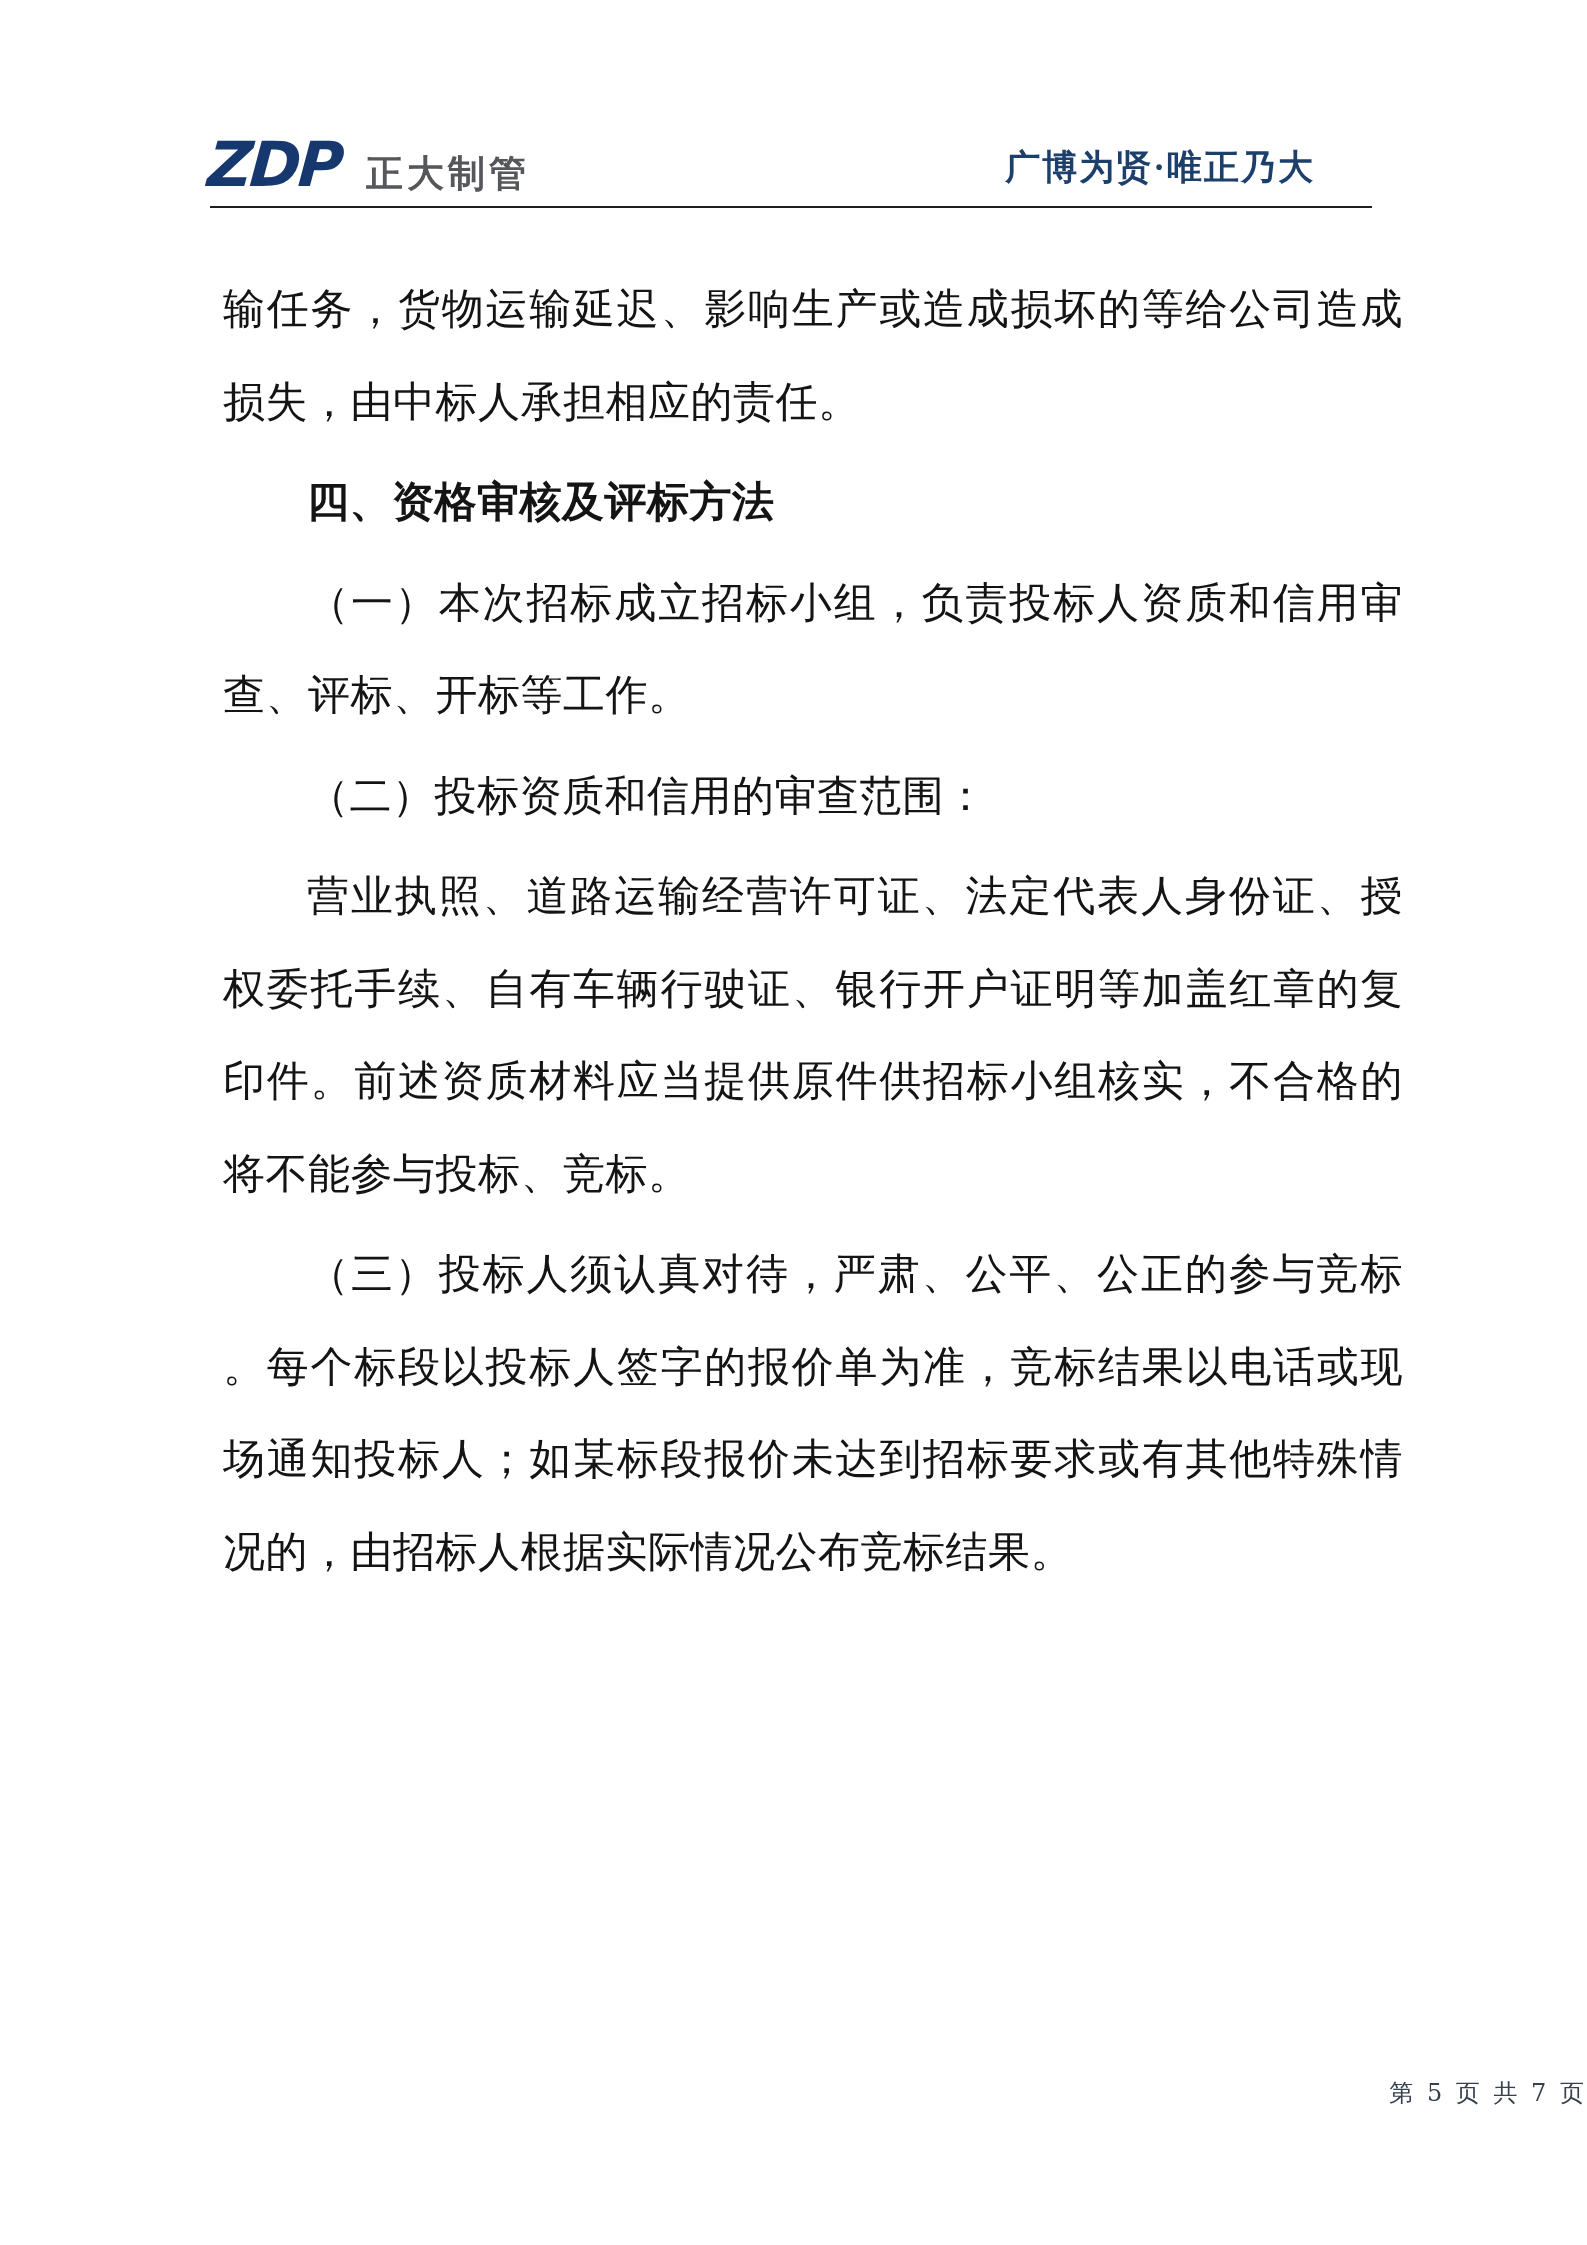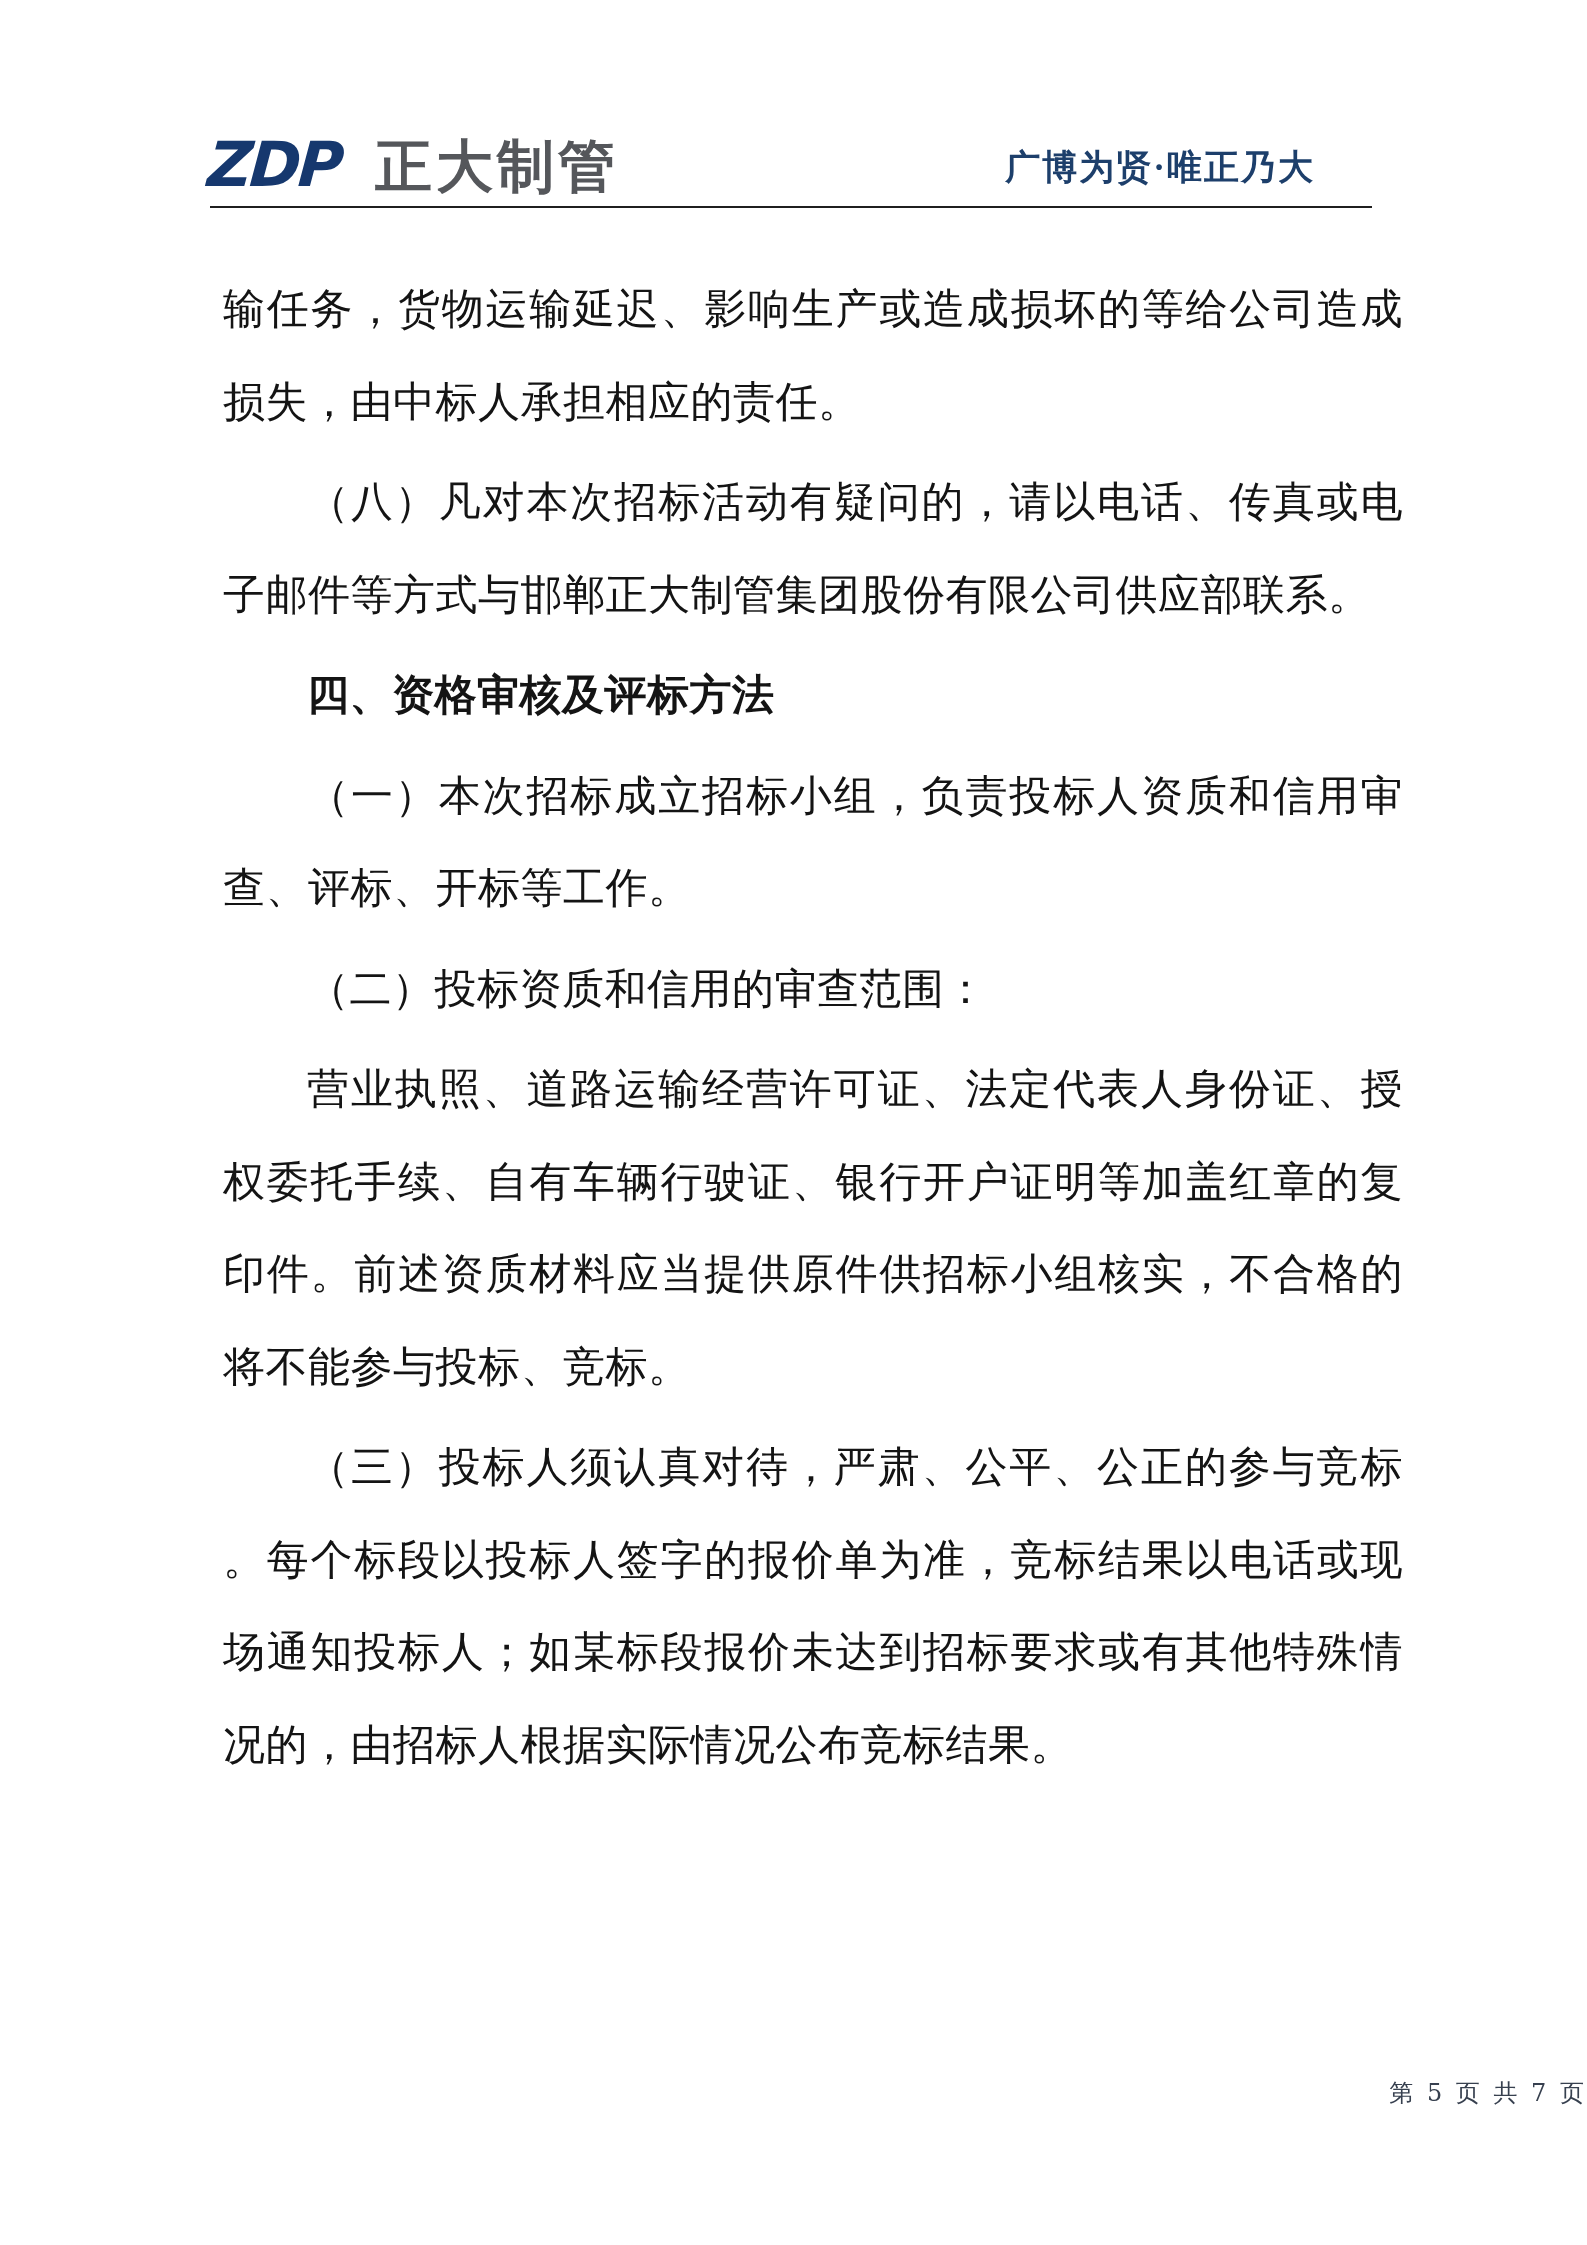--- a/index.html
+++ b/index.html
@@ -30,25 +30,25 @@
     font-size: 62px;
     line-height: 1;
     letter-spacing: -3px;
     color: #16386e;
     transform: skewX(-4deg);
     display: inline-block;
   }
   .logo-cn {
     font-family: "DejaVu Sans", sans-serif;
     font-weight: 700;
-    font-size: 57px;
+    font-size: 37px;
     line-height: 1;
     letter-spacing: 4px;
     color: #55575b;
-    margin-left: 34px;
+    margin-left: 25px;
     display: inline-block;
   }
   .slogan {
     position: absolute;
     top: 150px;
     left: 995px;
     width: 320px;
     text-align: right;
     font-family: Liberation Serif, serif;
     font-weight: 600;
@@ -113,21 +113,20 @@
     <div class="logo-row">
       <span class="logo-zdp">ZDP</span>
       <span class="logo-cn">正大制管</span>
     </div>
     <div class="slogan">广博为贤·唯正乃大</div>
     <div class="header-rule"></div>
   </div>
 
   <div class="doc-body">
     <p class="noindent">输任务，货物运输延迟、影响生产或造成损坏的等给公司造成损失，由中标人承担相应的责任。</p>
-    <p class="indent">（八）凡对本次招标活动有疑问的，请以电话、传真或电子邮件等方式与邯郸正大制管集团股份有限公司供应部联系。</p>
     <p class="heading">四、资格审核及评标方法</p>
     <p class="indent">（一）本次招标成立招标小组，负责投标人资质和信用审查、评标、开标等工作。</p>
     <p class="indent">（二）投标资质和信用的审查范围：</p>
     <p class="indent">营业执照、道路运输经营许可证、法定代表人身份证、授权委托手续、自有车辆行驶证、银行开户证明等加盖红章的复印件。前述资质材料应当提供原件供招标小组核实，不合格的将不能参与投标、竞标。</p>
     <p class="indent">（三）投标人须认真对待，严肃、公平、公正的参与竞标。每个标段以投标人签字的报价单为准，竞标结果以电话或现场通知投标人；如某标段报价未达到招标要求或有其他特殊情况的，由招标人根据实际情况公布竞标结果。</p>
   </div>
 
   <div class="footer">
     <span class="page-num">第 5 页 共 7 页</span>
   </div>

